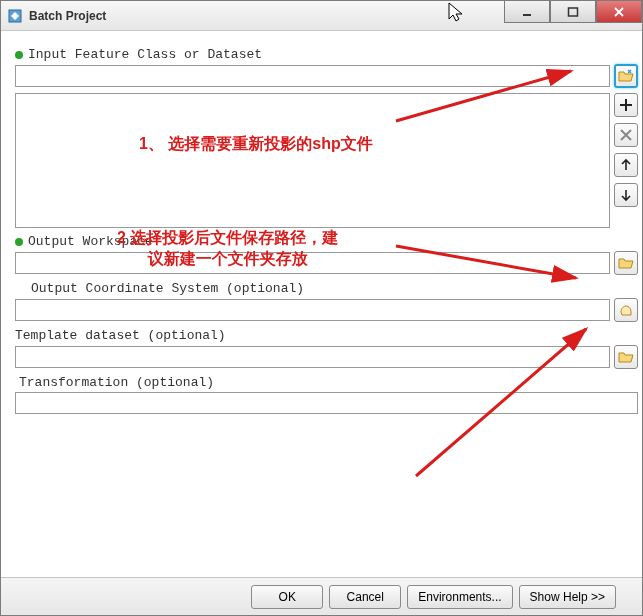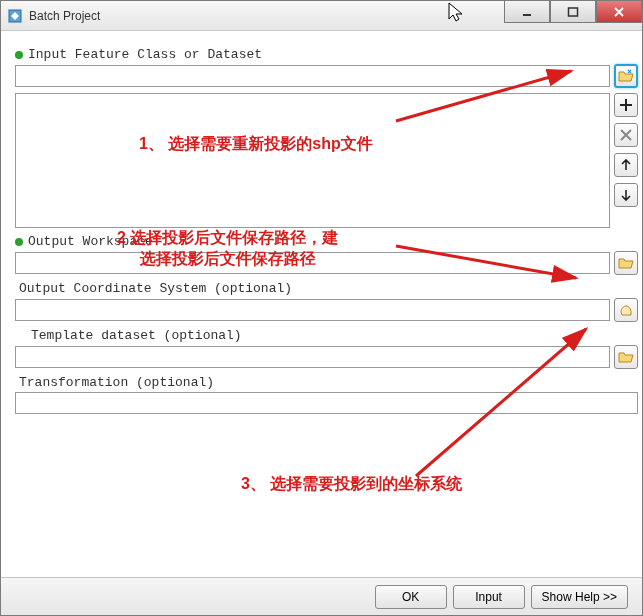--- a/index.html
+++ b/index.html
@@ -29,20 +29,21 @@
       position: relative;
     }
     .titlebar .icon {
       width: 16px;
       height: 16px;
       margin-right: 6px;
     }
     .titlebar .title {
       font-size: 12px;
       color: #333;
+      font-weight: bold;
     }
     .winbtns {
       position: absolute;
       right: 0;
       top: 0;
       display: flex;
     }
     .winbtn {
       width: 46px;
       height: 22px;
@@ -154,21 +155,21 @@
       position: absolute;
       bottom: 0;
       left: 0;
       right: 0;
       height: 38px;
       background: linear-gradient(#f5f5f5, #e7e7e7);
       border-top: 1px solid #c4c4c4;
       display: flex;
       align-items: center;
       justify-content: flex-end;
-      padding-right: 14px;
+      padding-right: 26px;
       gap: 6px;
     }
     .btn {
       min-width: 72px;
       height: 24px;
       border: 1px solid #8a8a8a;
       background: linear-gradient(#fbfbfb, #e3e3e3);
       border-radius: 3px;
       font-size: 12px;
       padding: 0 10px;
@@ -263,33 +264,33 @@
     </div>
     <div class="row">
       <input class="textbox" value="" style="">
       <div class="iconbtn">
         <svg viewBox="0 0 16 16">
             <path d="M1 4 L6 4 L7 6 L15 6 L13 13 L1 13 Z" fill="#f6d678" stroke="#b58a20"></path>
           </svg>
       </div>
     </div>
 
-    <div class="label-line" style="margin-left:4px;">
+    <div class="label-line" style="margin-left:16px;">
       <span class="field-label">Output Coordinate System (optional)</span>
     </div>
     <div class="row">
       <input class="textbox" value="" style="">
       <div class="iconbtn">
         <svg viewBox="0 0 16 16">
             <path d="M3 10 C3 6 6 4 8 4 C11 4 13 7 13 10 L13 13 L4 13 Z" fill="#ffe9b5" stroke="#b58a20"></path>
           </svg>
       </div>
     </div>
 
-    <div class="label-line" style="margin-left:16px;">
+    <div class="label-line" style="margin-left:0;">
       <span class="field-label">Template dataset (optional)</span>
     </div>
     <div class="row">
       <input class="textbox" value="" style="">
       <div class="iconbtn">
         <svg viewBox="0 0 16 16">
             <path d="M1 4 L6 4 L7 6 L15 6 L13 13 L1 13 Z" fill="#f6d678" stroke="#b58a20"></path>
           </svg>
       </div>
     </div>
@@ -297,23 +298,22 @@
     <div class="label-line" style="margin-left:4px;align-items:flex-end;">
       <span class="field-label">Transformation (optional)</span>
     </div>
     <div class="row">
       <input class="textbox" value="" style="">
     </div>
 
     <div class="annotation" style="top:96px; left:138px;">1、 选择需要重新投影的shp文件</div>
     <div class="annotation" style="top:191px; left:116px; line-height:1.3;">
       <span>2   选择投影后文件保存路径，建</span><br>
-      <span>选择投影后文件保存路径</span>
-    </div>
-    <div class="annotation" style="top:436px; left:240px;">3、 选择需要投影到的坐标系统</div>
+      <span>议新建一个文件夹存放</span>
+    </div>
 
     <svg class="arrow" style="top:30px; left:390px;" width="200" height="70">
       <defs>
           <marker id="ah1" markerWidth="10" markerHeight="10" refX="8" refY="3" orient="auto">
             <path d="M0,0 L9,3 L0,6 Z" fill="#d91c1c"></path>
           </marker>
         </defs>
       <line x1="5" y1="60" x2="180" y2="10" stroke="#d91c1c" stroke-width="3" marker-end="url(#ah1)"></line>
     </svg>
     <svg class="arrow" style="top:205px; left:390px;" width="200" height="60">
@@ -330,20 +330,21 @@
             <path d="M0,0 L9,3 L0,6 Z" fill="#d91c1c"></path>
           </marker>
         </defs>
       <line x1="5" y1="155" x2="175" y2="8" stroke="#d91c1c" stroke-width="3" marker-end="url(#ah3)"></line>
     </svg>
 
   </div>
 
   <div class="bottombar">
     <div class="btn">OK</div>
-    <div class="btn">Input</div>
+    <div class="btn">Cancel</div>
+    <div class="btn" style="min-width:100px;">Environments...</div>
     <div class="btn" style="min-width:96px;text-align:center;">Show Help &gt;&gt;</div>
   </div>
 
   <svg class="cursor" width="18" height="24">
     <path d="M2 2 L2 18 L6 14 L9 20 L12 18 L9 13 L15 13 Z" fill="#fff" stroke="#000" stroke-width="1"></path>
   </svg>
 </div>
 
 </body></html>

